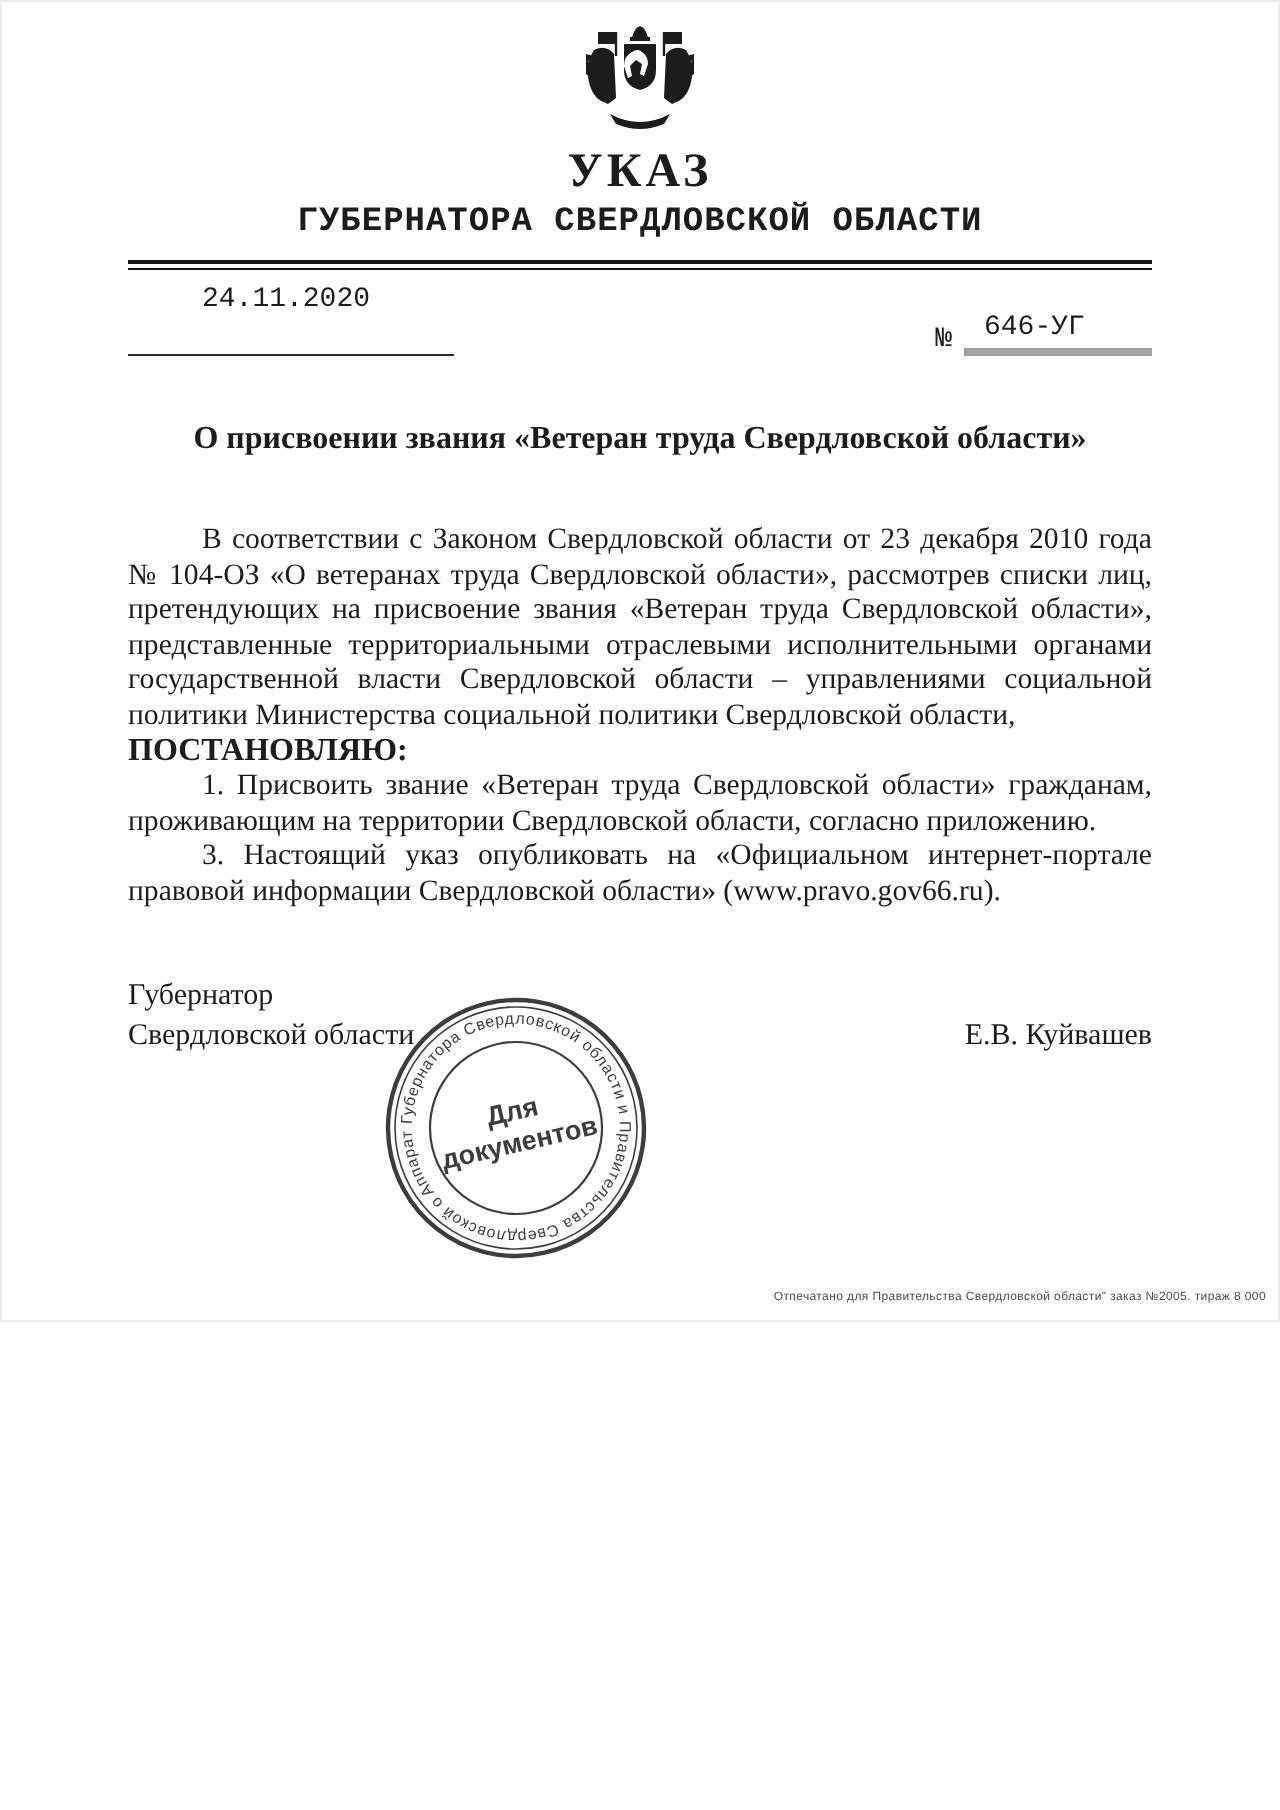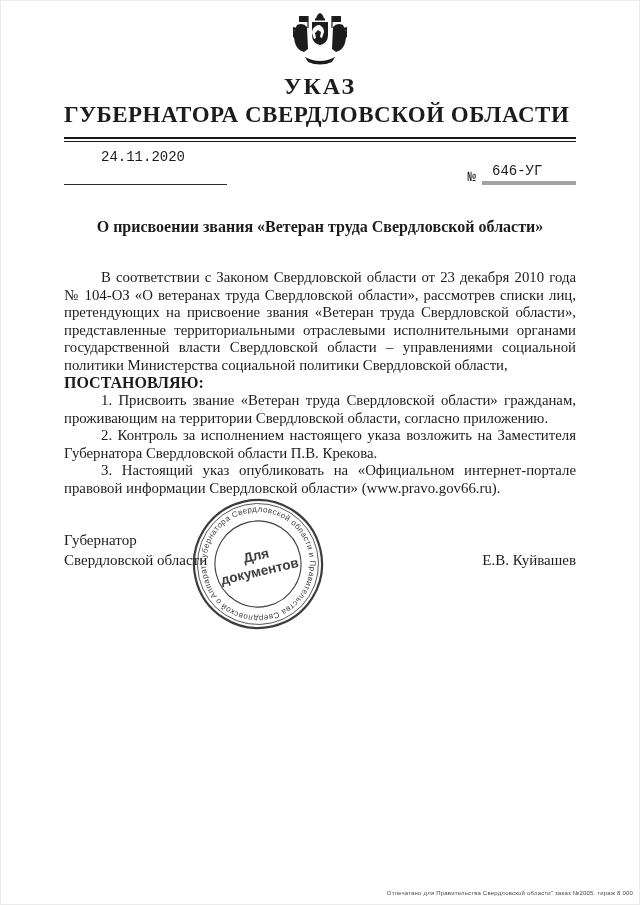--- a/index.html
+++ b/index.html
@@ -1,23 +1,23 @@
 <!DOCTYPE html>
 <html lang="ru"><head>
 <meta charset="utf-8">
 <style>
   html,body{margin:0;padding:0;background:#ffffff;}
   body{width:640px;height:905px;font-family:"Liberation Serif","DejaVu Serif",serif;color:#1c1c1c;}
-  .page{position:relative;width:640px;height:905px;box-sizing:border-box;
+  .page{position:relative;width:640px;height:661px;box-sizing:border-box;
         background:#ffffff;border:1px solid #ececec;padding:12px 63px 0 63px;overflow:hidden;}
 
   
   .emblem-wrap{text-align:center;height:56px;}
   .doc-type{margin-top:4px;text-align:center;font-weight:bold;font-size:24px;letter-spacing:2px;}
-  .issuer{margin-top:2px;text-align:left;font-weight:bold;font-size:23px;letter-spacing:.5px;}
+  .issuer{margin-top:2px;text-align:center;font-weight:bold;font-size:17px;letter-spacing:.5px;font-family:Liberation Mono, monospace;}
 
   .rule{margin-top:9px;height:2px;border-top:2px solid #161616;border-bottom:1px solid #161616;}
 
   .meta-row{display:flex;justify-content:space-between;align-items:flex-end;margin-top:7px;
             font-family:"Liberation Mono","DejaVu Sans Mono",monospace;font-size:14px;}
   .date-slot{width:126px;border-bottom:1px solid #2a2a2a;padding:0 0 19px 37px;}
   .num-slot{display:flex;align-items:flex-end;gap:6px;}
   .num-text{display:inline-block;min-width:78px;border-bottom:4px solid #a3a3a3;padding:0 6px 2px 10px;}
 
   .city{margin-top:5px;text-align:center;font-size:14.5px;}
@@ -81,21 +81,20 @@
       <span class="num-text">646-УГ</span>
     </div>
   </div>
 
 
   <h1 class="title">О присвоении звания «Ветеран труда Свердловской области»</h1>
 
   <p class="para indent preamble">В соответствии с Законом Свердловской области от 23 декабря 2010 года № 104-ОЗ «О ветеранах труда Свердловской области», рассмотрев списки лиц, претендующих на присвоение звания «Ветеран труда Свердловской области», представленные территориальными отраслевыми исполнительными органами государственной власти Свердловской области – управлениями социальной политики Министерства социальной политики Свердловской области,</p>
   <p class="resolve">ПОСТАНОВЛЯЮ:</p>
   <p class="para indent">1. Присвоить звание «Ветеран труда Свердловской области» гражданам, проживающим на территории Свердловской области, согласно приложению.</p>
-  <p class="para indent">2. Контроль за исполнением настоящего указа возложить на Заместителя Губернатора Свердловской области П.В. Крекова.</p>
   <p class="para indent">3. Настоящий указ опубликовать на «Официальном интернет-портале правовой информации Свердловской области» (www.pravo.gov66.ru).</p>
 
   <div class="sig-block">
     <div class="sig-left">
       <div>Губернатор</div>
       <div>Свердловской области</div>
     </div>
     <div class="sig-right">Е.В. Куйвашев</div>
   </div>
 

